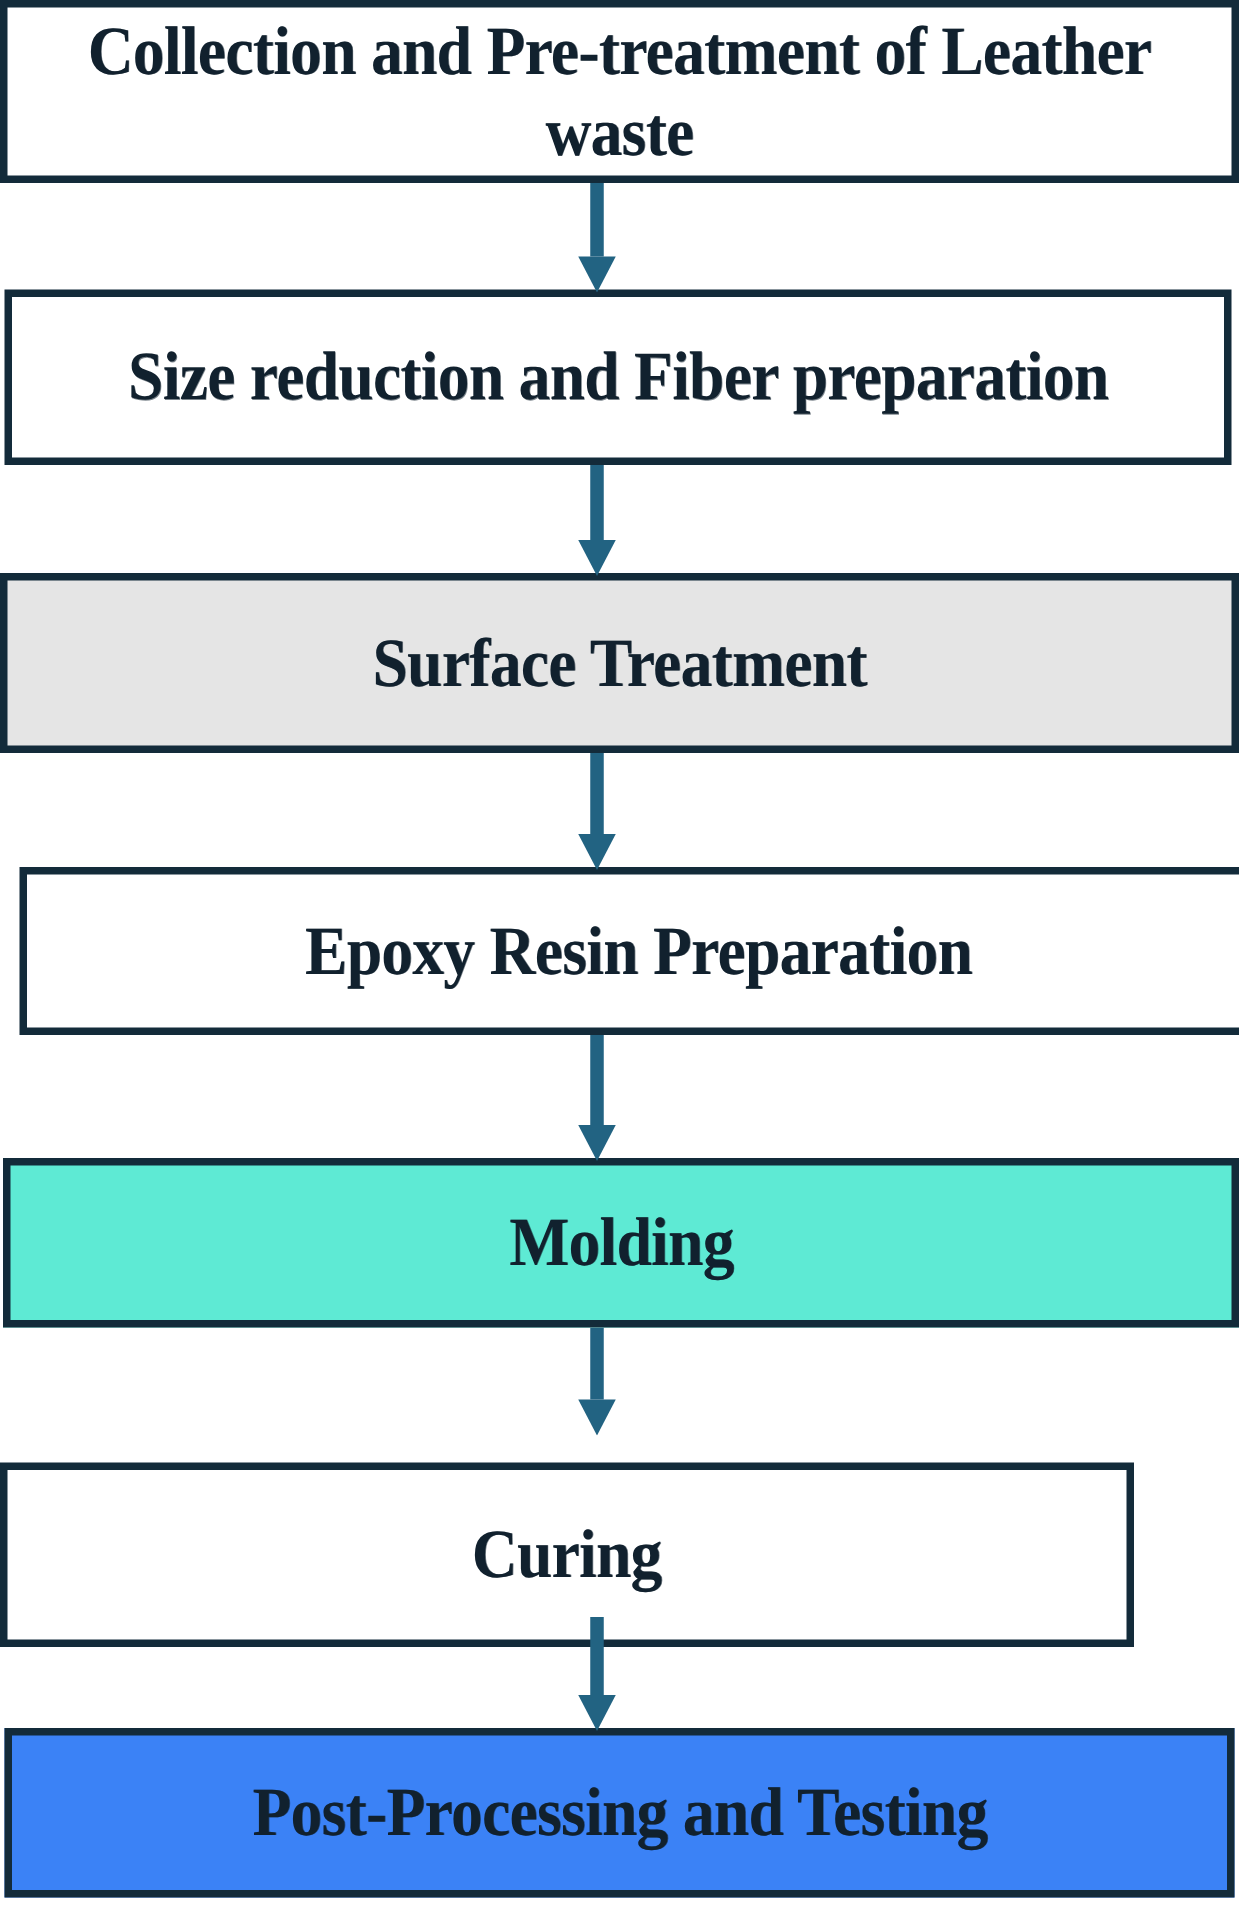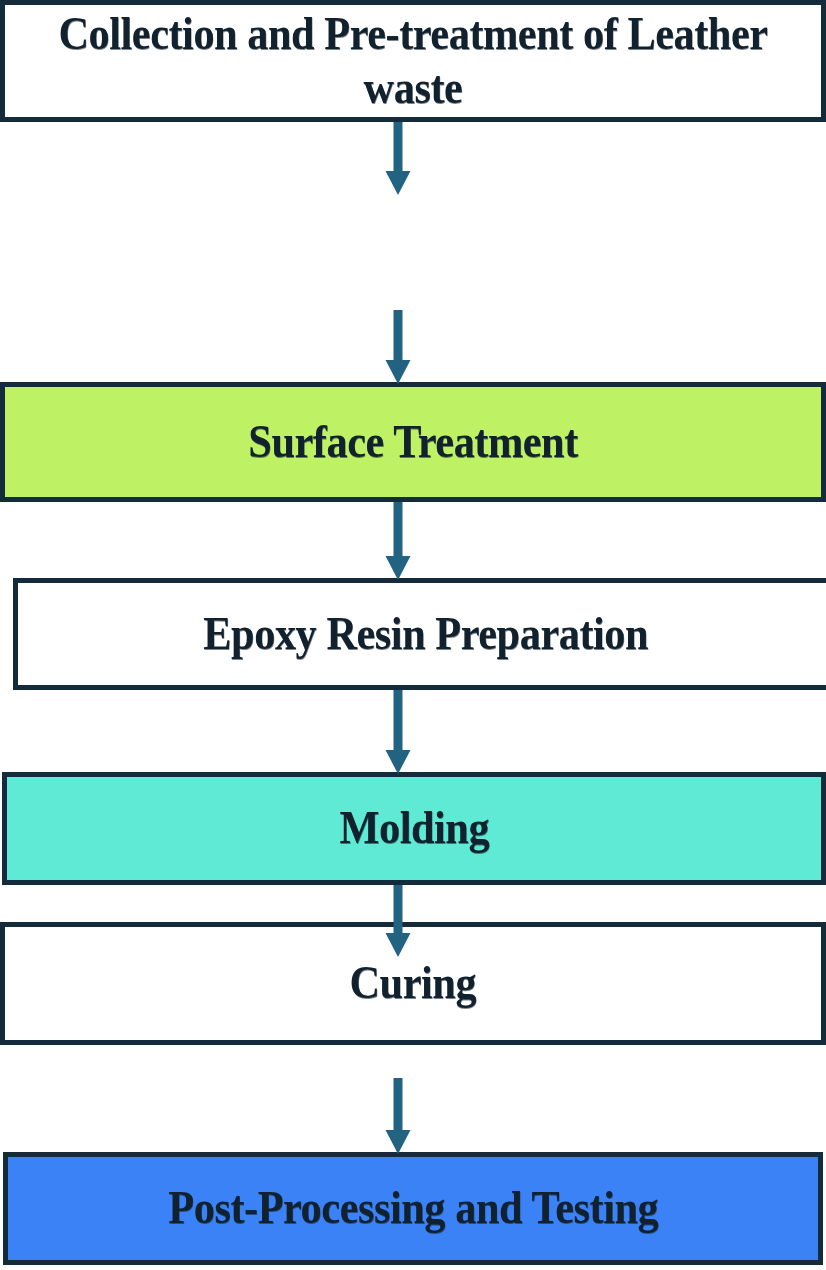--- a/index.html
+++ b/index.html
@@ -49,34 +49,37 @@
 </style>
 </head>
 <body>
 
 <div id="canvas">
 
   <div class="node" style="left: 0px; top: 0px; width: 826px; height: 122px; border-color: rgb(19, 43, 58); background: rgb(255, 255, 255);">
     <span class="node-label" style="color: rgb(17, 33, 46);">Collection and Pre-treatment of Leather waste</span>
   </div>
 
+  <div class="node" style="left: 3px; top: 193px; width: 818px; height: 117px; border-color: rgb(19, 43, 58); background: rgb(255, 255, 255);">
+    <span class="node-label" style="color: rgb(17, 33, 46);">Size reduction and Fiber preparation</span>
+  </div>
 
-  <div class="node" style="left: 0px; top: 382px; width: 826px; height: 120px; border-color: rgb(19, 43, 58); background: #bef264;">
+  <div class="node" style="left: 0px; top: 382px; width: 826px; height: 120px; border-color: rgb(19, 43, 58); background: #e5e5e5;">
     <span class="node-label" style="color: rgb(17, 33, 46);">Surface Treatment</span>
   </div>
 
   <div class="node" style="left: 13px; top: 578px; width: 825px; height: 112px; border-color: rgb(19, 43, 58); background: rgb(255, 255, 255);">
     <span class="node-label" style="color: rgb(17, 33, 46);">Epoxy Resin Preparation</span>
   </div>
 
   <div class="node" style="left: 2px; top: 772px; width: 824px; height: 113px; border-color: rgb(19, 43, 58); background: #5eead4;">
     <span class="node-label" style="color: rgb(17, 33, 46);">Molding</span>
   </div>
 
-  <div class="node" style="left: 0px; top: 922px; width: 826px; height: 123px; border-color: rgb(19, 43, 58); background: rgb(255, 255, 255);">
+  <div class="node" style="left: 0px; top: 975px; width: 756px; height: 123px; border-color: rgb(19, 43, 58); background: rgb(255, 255, 255);">
     <span class="node-label" style="color: rgb(17, 33, 46);">Curing</span>
   </div>
 
   <div class="node" style="left: 3px; top: 1152px; width: 820px; height: 113px; border-color: rgb(19, 43, 58); background: #3b82f6;">
     <span class="node-label" style="color: rgb(17, 33, 46);">Post-Processing and Testing</span>
   </div>
 
   <div class="connector" style="left: 378px; top: 122px; height: 73px;">
       <svg width="40" height="73" viewBox="0 0 40 73">
         <rect x="15.5" y="0" width="9" height="49" fill="#226382"></rect>

